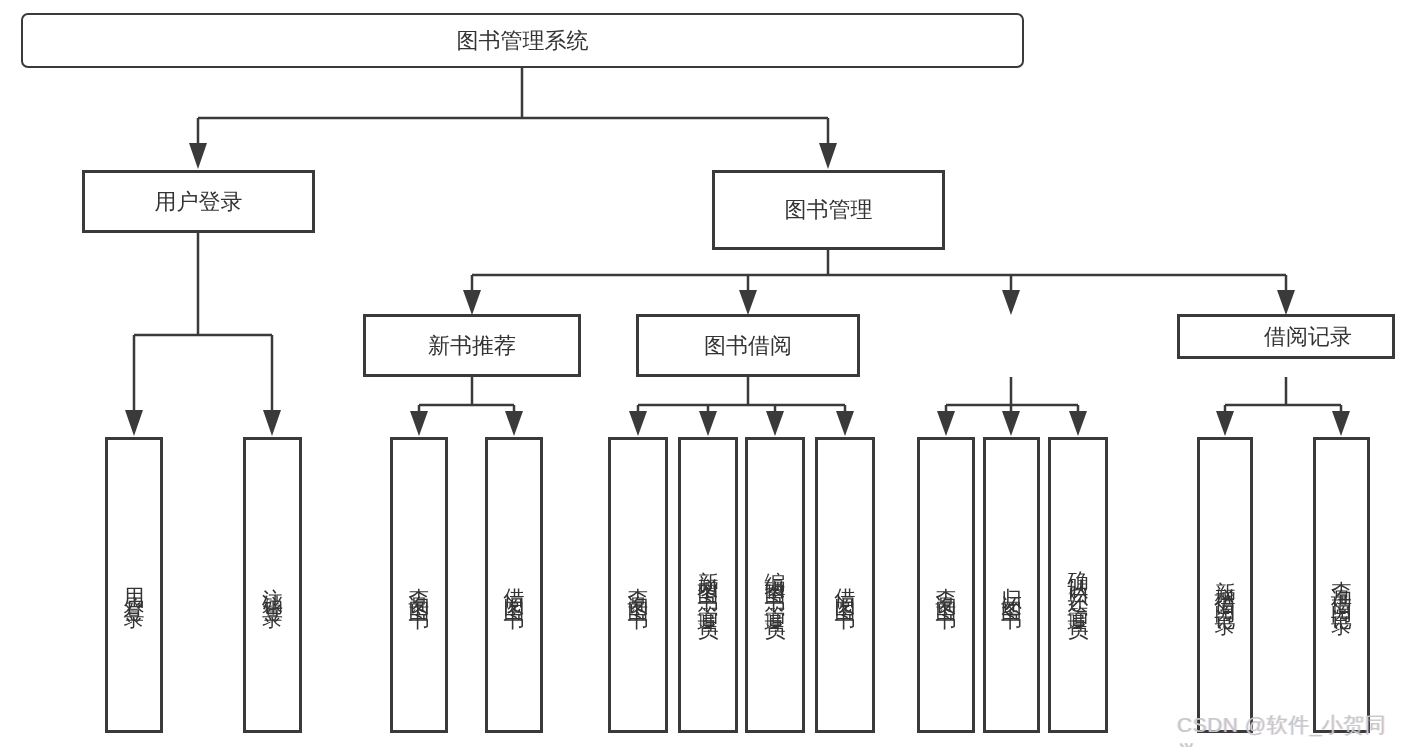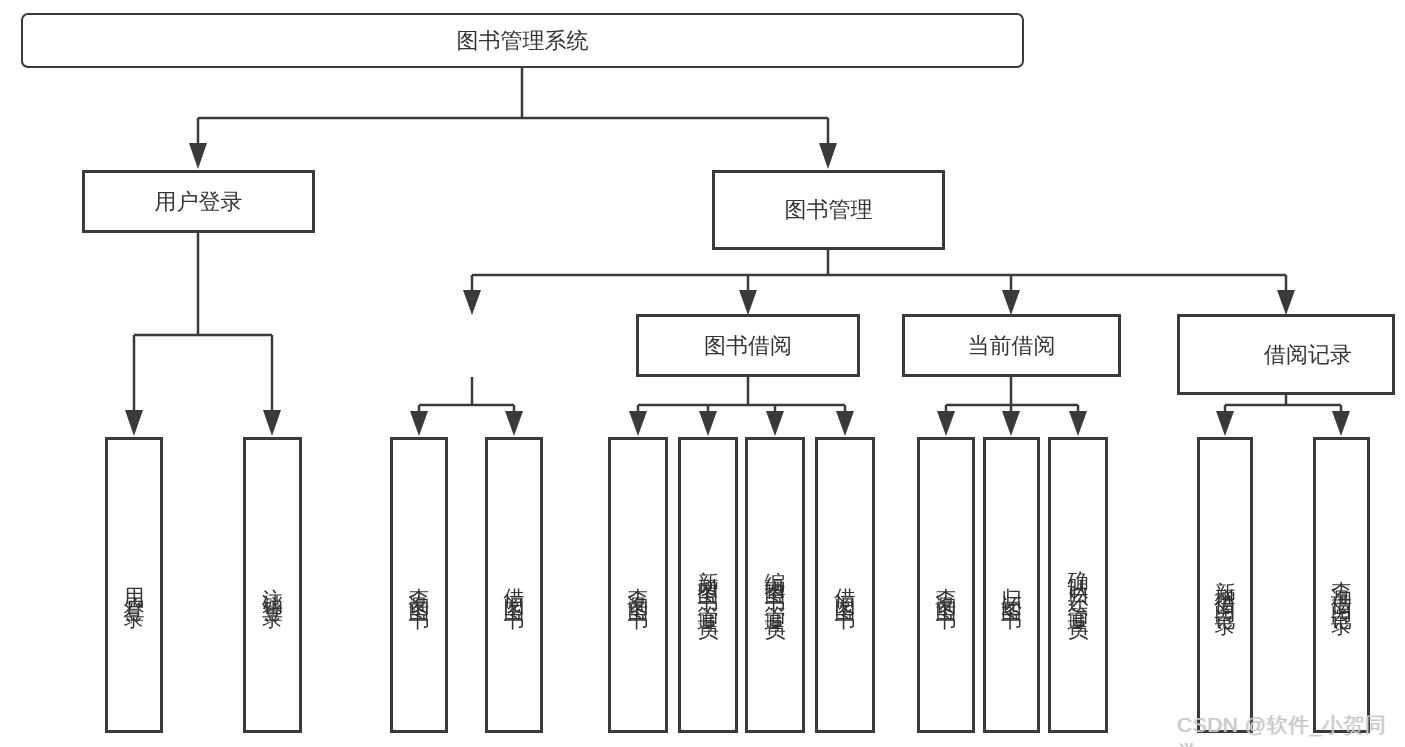--- a/index.html
+++ b/index.html
@@ -19,21 +19,21 @@
     writing-mode:vertical-rl;text-orientation:mixed;
     letter-spacing:7px;line-height:1.05;
   }
   
   #box-root            {left:21px;  top:13px;  width:1003px;height:55px;border-radius:7px;}
   #box-user-login      {left:82px;  top:170px; width:233px; height:63px;}
   #box-book-mgmt       {left:712px; top:170px; width:233px; height:80px;}
   #box-new-book        {left:363px; top:314px; width:218px; height:63px;}
   #box-book-borrow     {left:636px; top:314px; width:224px; height:63px;}
   #box-current-borrow  {left:902px; top:314px; width:219px; height:63px;}
-  #box-borrow-records  {left:1177px;top:314px; width:218px; height:81px;padding-left:44px;}
+  #box-borrow-records  {left:1177px;top:314px; width:218px; height:45px;padding-left:44px;}
   #leaf-login          {left:105px; top:437px; width:58px;  height:296px;}
   #leaf-logout         {left:243px; top:437px; width:59px;  height:296px;}
   #leaf-nbr-query      {left:390px; top:437px; width:58px;  height:296px;}
   #leaf-nbr-borrow     {left:485px; top:437px; width:58px;  height:296px;}
   #leaf-bb-query       {left:608px; top:437px; width:60px;  height:296px;}
   #leaf-bb-add         {left:678px; top:437px; width:60px;  height:296px;}
   #leaf-bb-edit        {left:745px; top:437px; width:60px;  height:296px;}
   #leaf-bb-borrow      {left:815px; top:437px; width:60px;  height:296px;}
   #leaf-cb-query       {left:917px; top:437px; width:58px;  height:296px;}
   #leaf-cb-return      {left:983px; top:437px; width:57px;  height:296px;}
@@ -88,25 +88,25 @@
     <span>图书管理系统</span>
   </div>
 
   <div class="node" id="box-user-login">
     <span>用户登录</span>
   </div>
   <div class="node" id="box-book-mgmt">
     <span>图书管理</span>
   </div>
 
+  <div class="node" id="box-new-book">
+    <span>新书推荐</span>
+  </div>
   <div class="node" id="box-book-borrow">
     <span>图书借阅</span>
-  </div>
-  <div class="node" id="box-current-borrow">
-    <span>当前借阅</span>
   </div>
   <div class="node" id="box-borrow-records">
     <span>借阅记录</span>
   </div>
 
   <div class="node leaf" id="leaf-login">
     <span class="vtext">用户登录</span>
   </div>
   <div class="node leaf" id="leaf-logout">
     <span class="vtext">注销登录</span>

